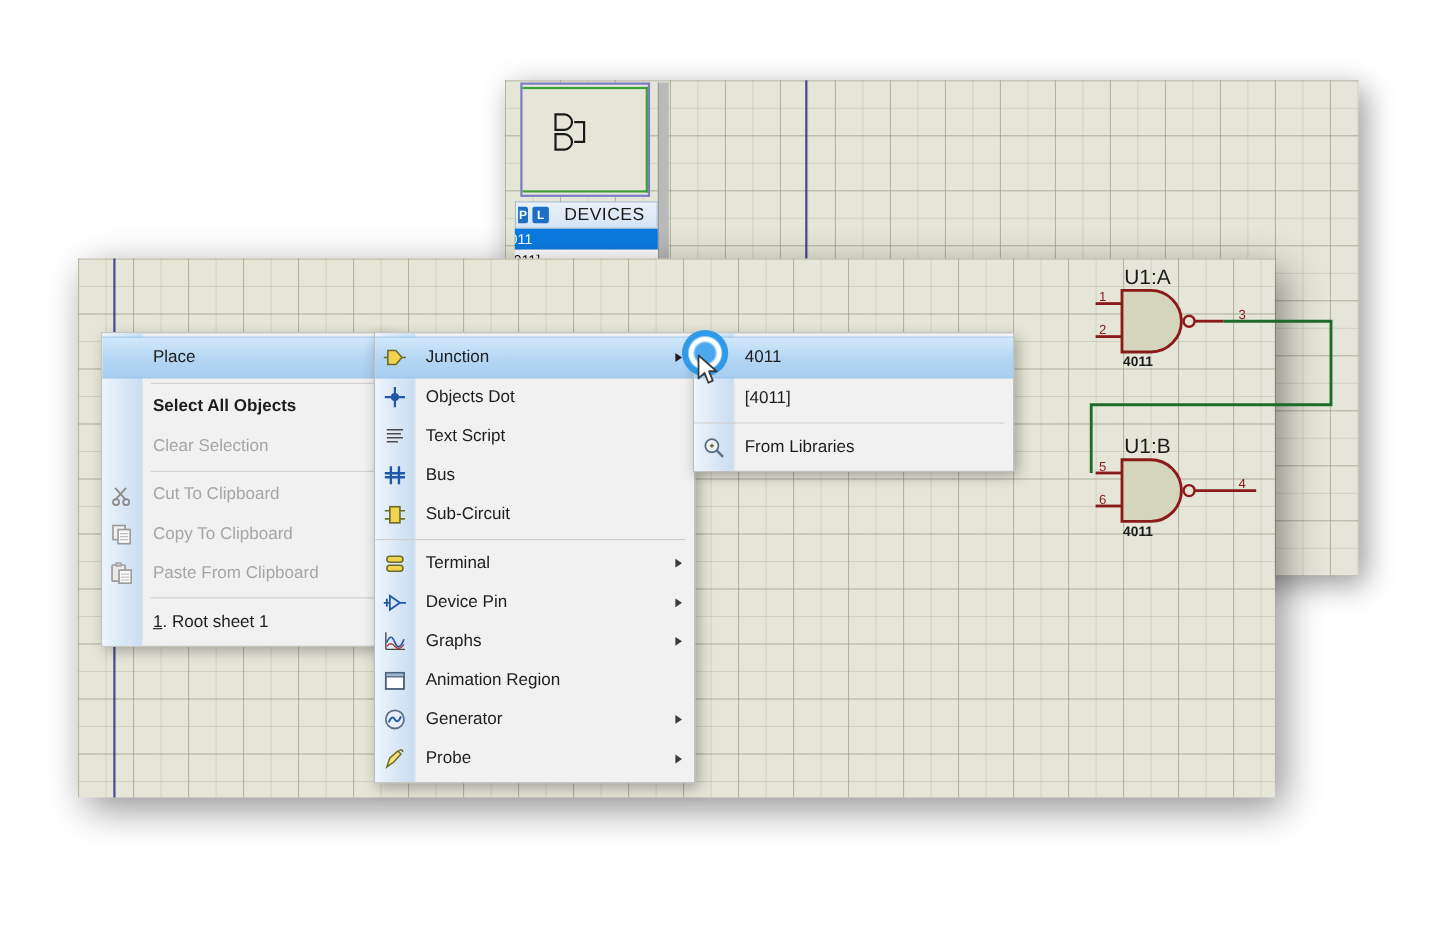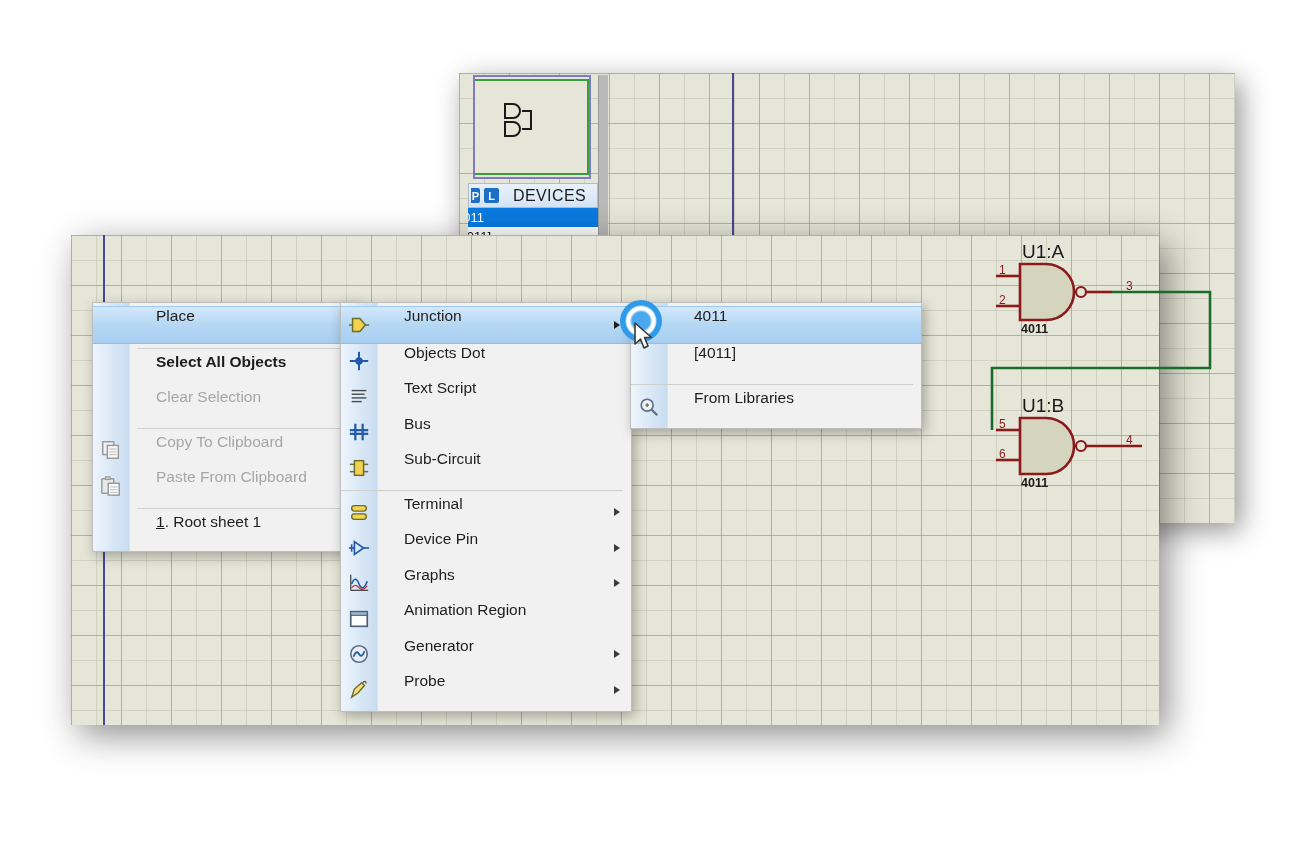--- a/index.html
+++ b/index.html
@@ -102,22 +102,22 @@
     box-sizing: border-box;
   }
   .menu .gutter {
     position: absolute; left: 0; top: 0; bottom: 0; width: 36px;
     background: linear-gradient(to right, #eef5fc 0%, #d7e6f5 60%, #c9ddf1 100%);
     border-right: 1px solid #d8e4ef;
   }
   .menu-inner { position: relative; }
 
   .mi {
-    position: relative; display: flex; align-items: flex-start;
-    height: 35.5px; padding-left: 53px; cursor: default;
+    position: relative; display: flex; align-items: center;
+    height: 35.5px; padding-left: 36px; cursor: default;
     white-space: nowrap;
   }
   .mi .mi-icon {
     position: absolute; left: 6px; top: 50%; transform: translateY(-50%);
     width: 24px; height: 24px;
     display: flex; align-items: center; justify-content: center;
   }
   .mi .mi-label { padding-left: 10px; }
   .mi.disabled .mi-label { color: #a6a6a6; }
   .mi .mi-arrow {
@@ -241,20 +241,31 @@
       <div class="mi">
         <span class="mi-label" style="font-weight:bold">Select All Objects</span>
       </div>
 
       <div class="mi disabled">
         <span class="mi-label">Clear Selection</span>
       </div>
 
       <div class="sep"></div>
 
+      <div class="mi disabled">
+        <span class="mi-icon">
+          <svg viewBox="0 0 24 24" width="22" height="22">
+            <line x1="5" y1="5" x2="16" y2="17" stroke="#8a8a8a" stroke-width="1.8"></line>
+            <line x1="16" y1="5" x2="5" y2="17" stroke="#8a8a8a" stroke-width="1.8"></line>
+            <circle cx="6" cy="19" r="3" fill="none" stroke="#8a8a8a" stroke-width="1.8"></circle>
+            <circle cx="16" cy="19" r="3" fill="none" stroke="#8a8a8a" stroke-width="1.8"></circle>
+          </svg>
+        </span>
+        <span class="mi-label">Cut To Clipboard</span>
+      </div>
 
       <div class="mi disabled">
         <span class="mi-icon">
           <svg viewBox="0 0 24 24" width="22" height="22">
             <rect x="3" y="3" width="12" height="14" fill="#f2f2f2" stroke="#9a9a9a" stroke-width="1.6"></rect>
             <rect x="8" y="7" width="12" height="14" fill="#fafafa" stroke="#9a9a9a" stroke-width="1.6"></rect>
             <line x1="10" y1="11" x2="18" y2="11" stroke="#bdbdbd" stroke-width="1.2"></line>
             <line x1="10" y1="14" x2="18" y2="14" stroke="#bdbdbd" stroke-width="1.2"></line>
             <line x1="10" y1="17" x2="18" y2="17" stroke="#bdbdbd" stroke-width="1.2"></line>
           </svg>

